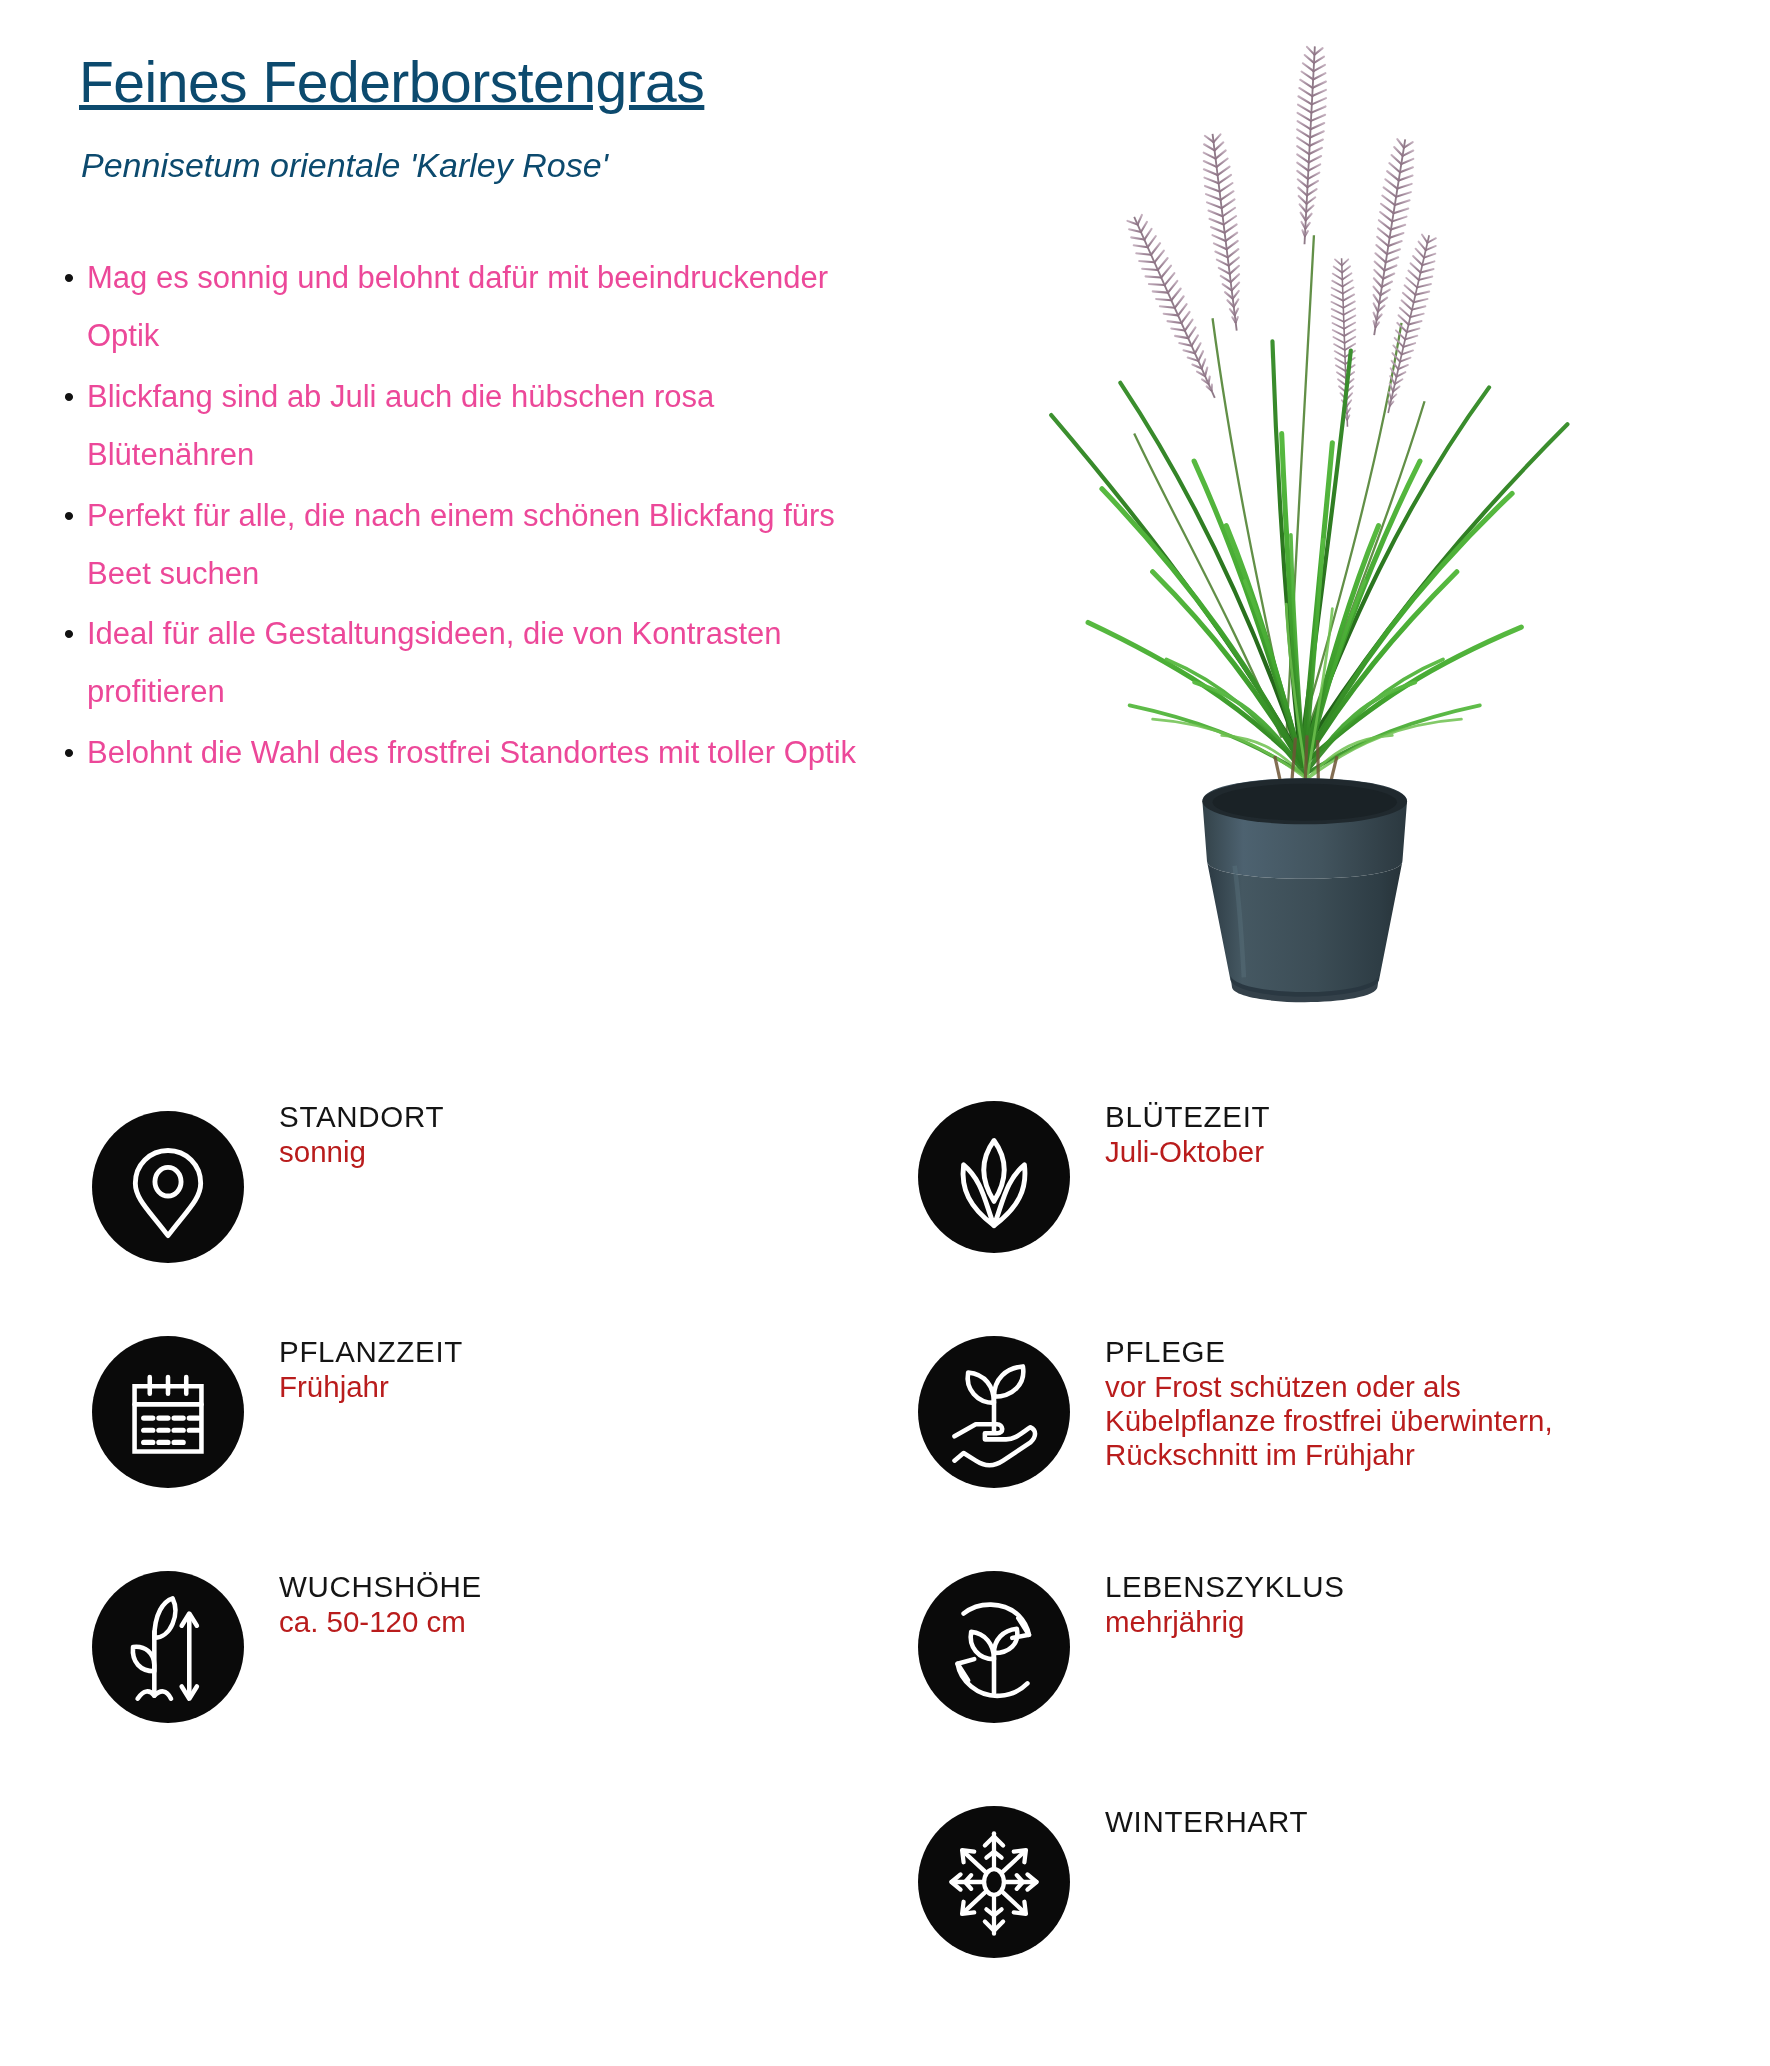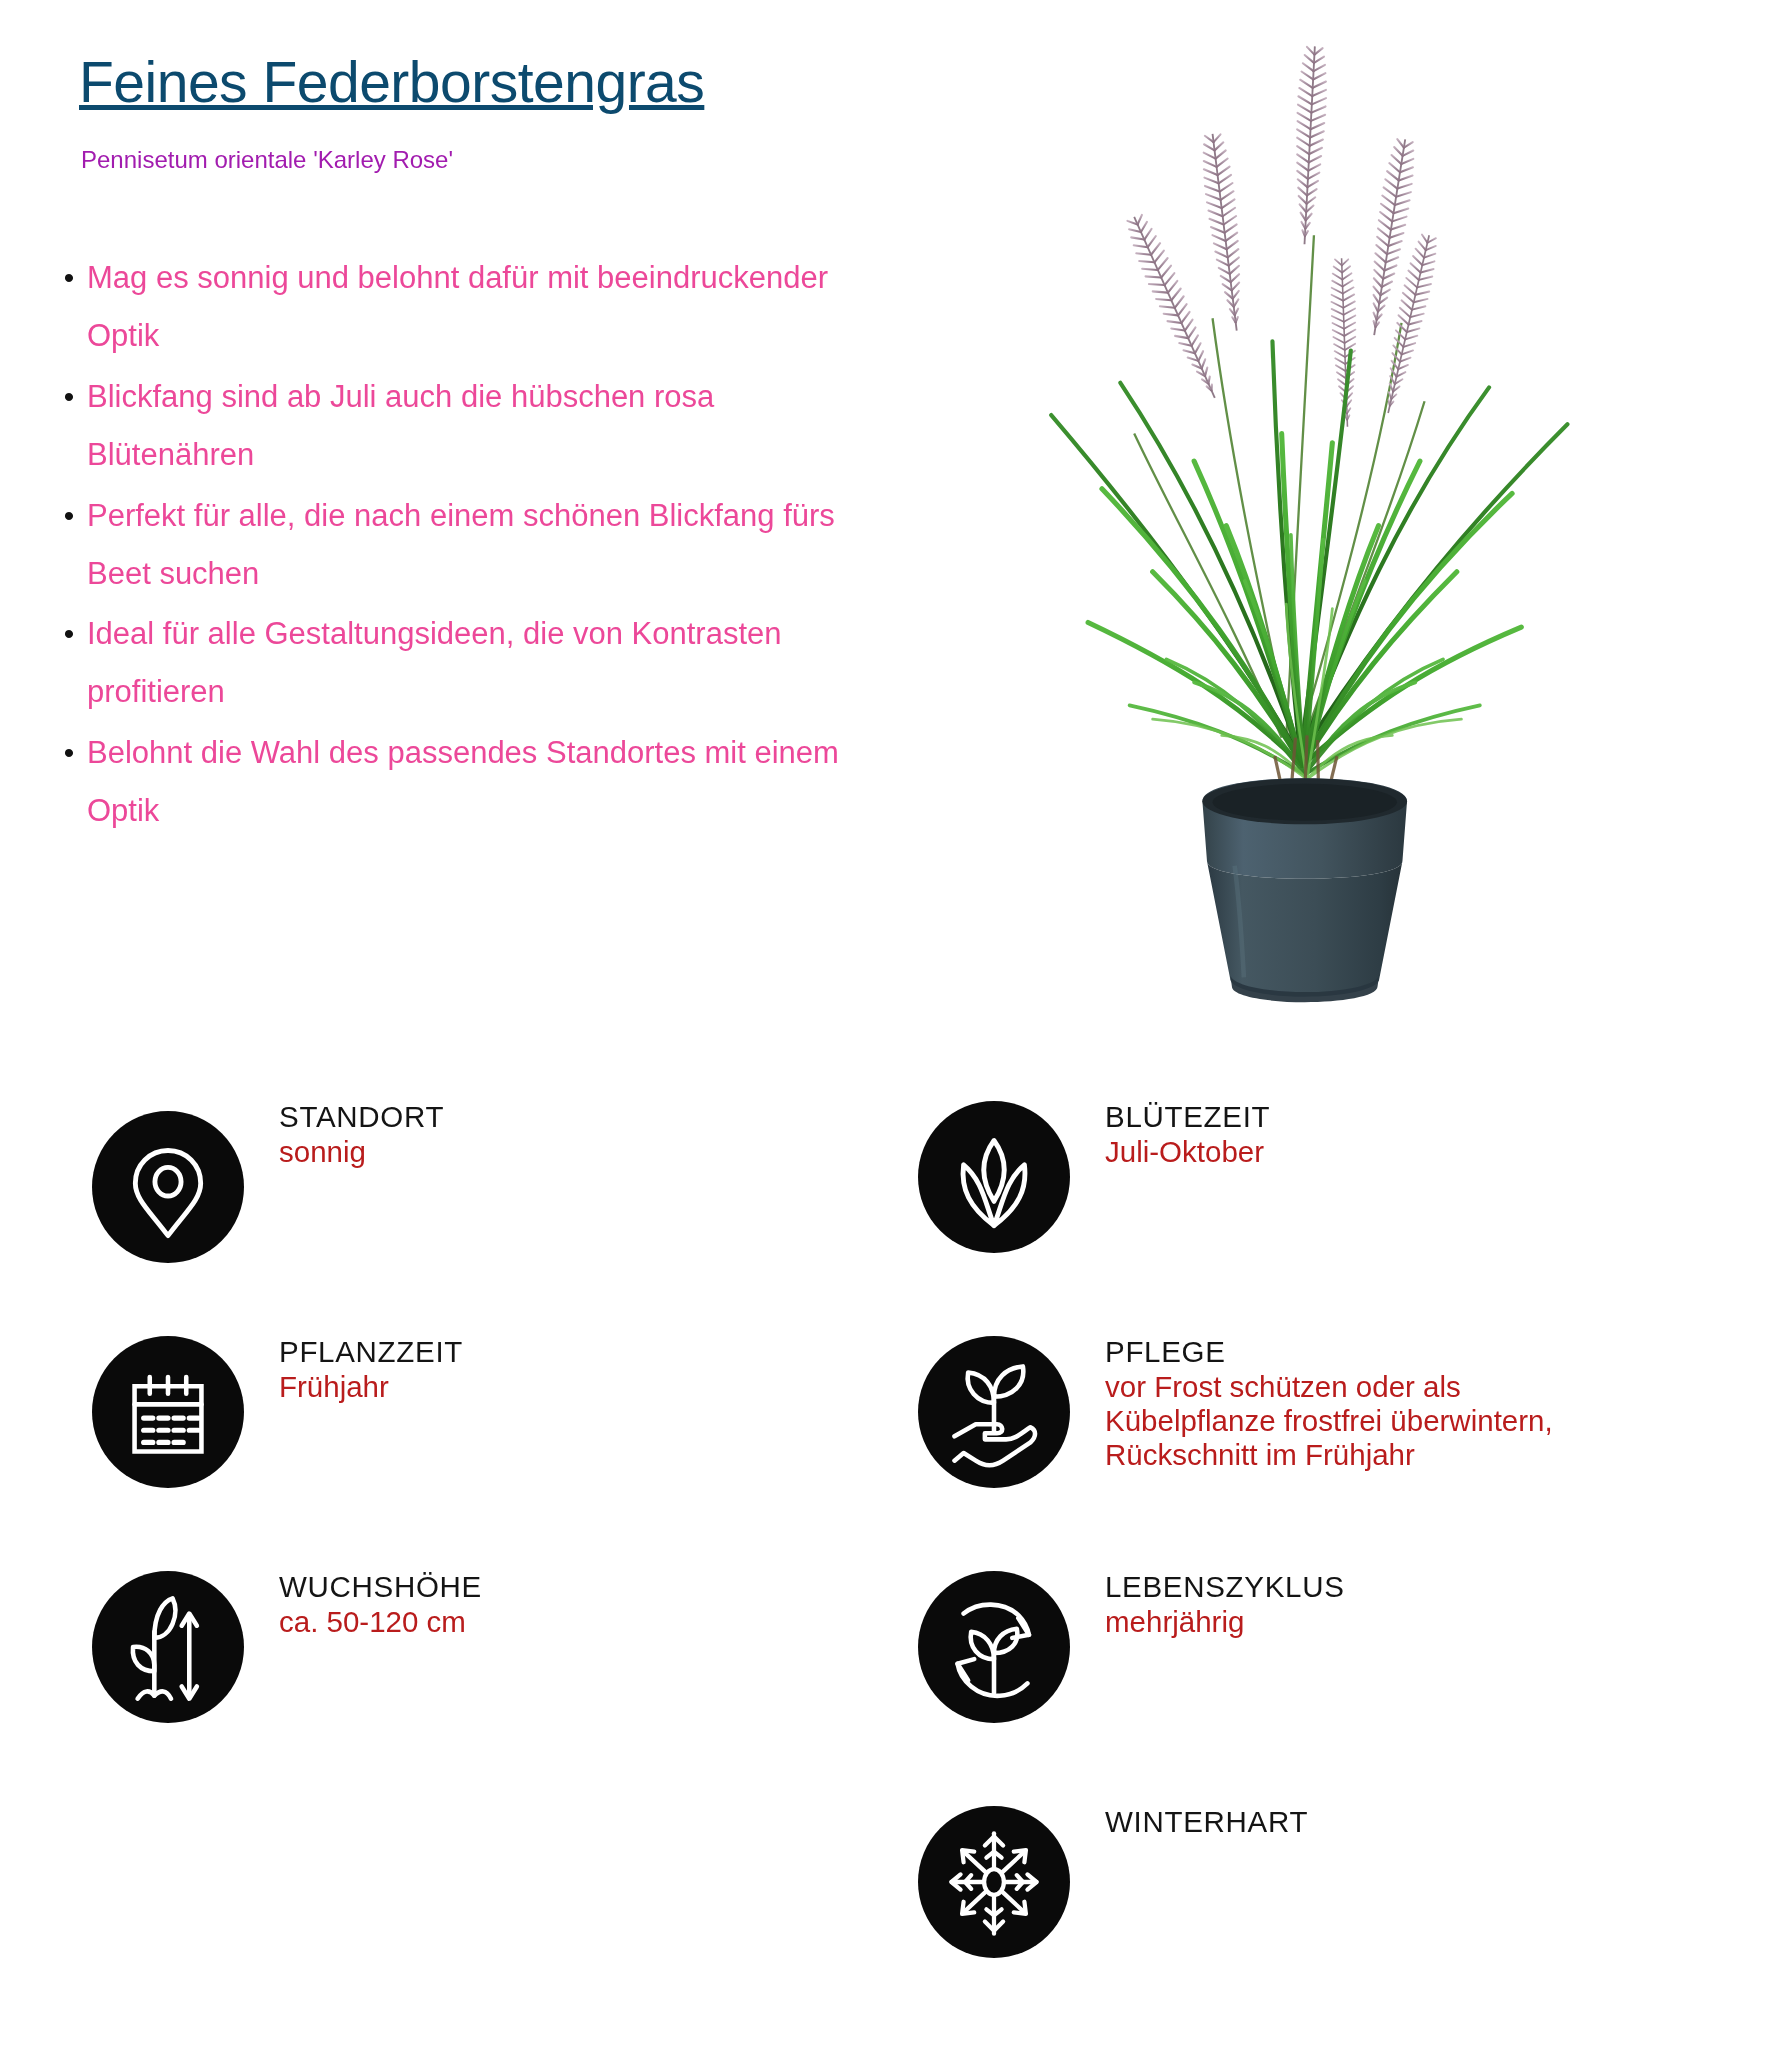--- a/index.html
+++ b/index.html
@@ -12,22 +12,22 @@
   }
   
   #title{
     position:absolute;left:79px;top:54px;
     font-size:57px;line-height:1.0;
     color:#0a6136;font-weight:400;letter-spacing:-0.5px;
     white-space:nowrap;
   }
   #subtitle{
     position:absolute;left:81px;top:148px;
-    font-size:24px;line-height:1.0;
-    color:#a21caf;font-weight:400;
+    font-size:34px;line-height:1.0;
+    font-style:italic;color:#0c4a6e;font-weight:400;
     white-space:nowrap;
   }
   #bullets{
     position:absolute;left:51px;top:249px;width:839px;
   }
   .bullet{
     display:flex;align-items:flex-start;
     margin-bottom:2.8px;
   }
   .bullet .dot{
@@ -99,21 +99,21 @@
   <div class="bullet">
     <span class="dot">•</span>
     <span class="btext">Perfekt für alle, die nach einem schönen Blickfang fürs Beet suchen</span>
   </div>
   <div class="bullet">
     <span class="dot">•</span>
     <span class="btext">Ideal für alle Gestaltungsideen, die von Kontrasten profitieren</span>
   </div>
   <div class="bullet">
     <span class="dot">•</span>
-    <span class="btext">Belohnt die Wahl des passendes Standortes mit einem Optik</span>
+    <span class="btext">Belohnt die Wahl des frostfrei Standortes mit toller Optik</span>
   </div>
 </div>
 
 <div id="plant">
   <svg viewBox="0 0 1560 2140" preserveAspectRatio="xMidYMax meet">
     <defs>
       <linearGradient id="blade" x1="0" y1="1" x2="0" y2="0">
         <stop offset="0%" stop-color="#2c7a1f"></stop>
         <stop offset="55%" stop-color="#44a831"></stop>
         <stop offset="100%" stop-color="#58ba41"></stop>

